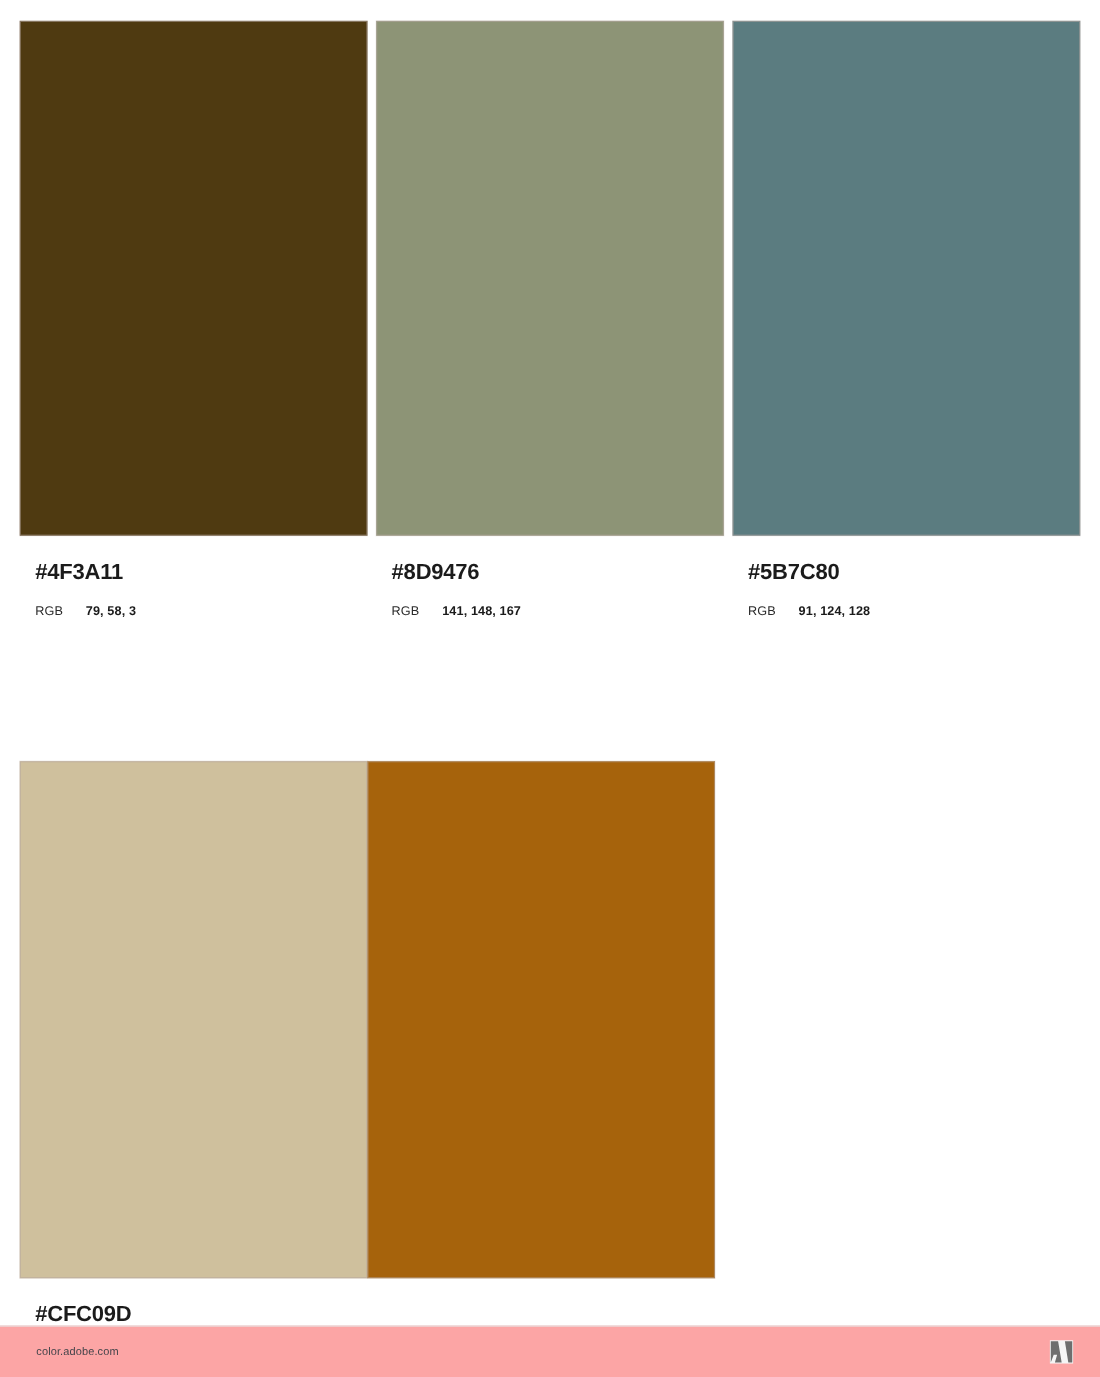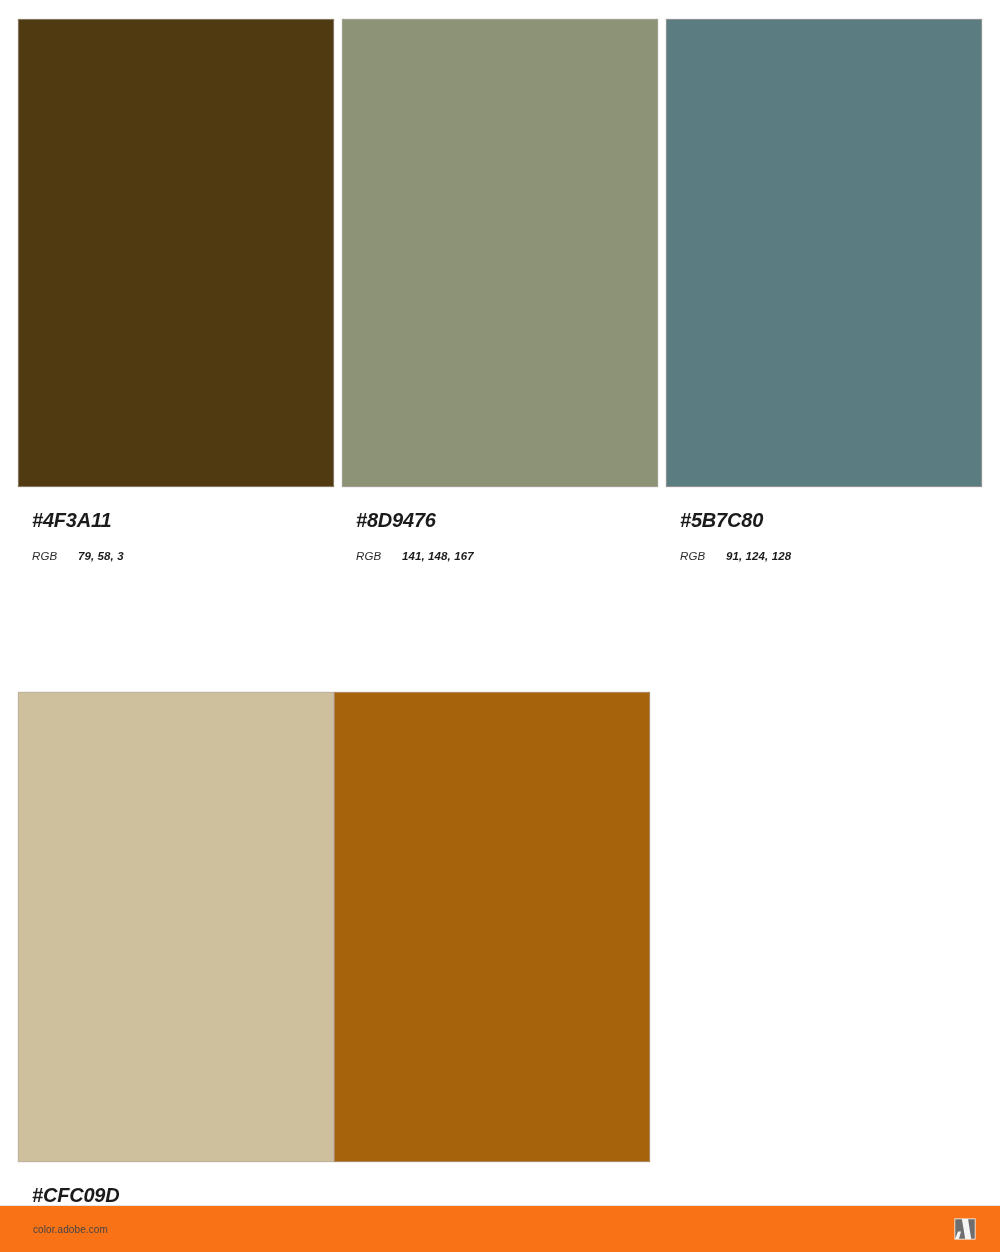--- a/index.html
+++ b/index.html
@@ -13,21 +13,20 @@
     position:relative;
     width:1000px; height:1252px;
     background:#ffffff;
   }
 
   
   .grid {
     position:absolute;
     left:18px; top:19px;
     width:964px;
-    font-style:italic;
   }
   .row { display:flex; }
   .row.row-top { gap:8px; }
   .row.row-bottom { gap:0; margin-top:129px; }
 
   .cell { position:relative; }
   .cell.w-third { width:316px; }
 
   .chip {
     width:100%;
@@ -148,21 +147,21 @@
       </div>
 
       <div class="cell w-third">
         <div class="chip" style="background: rgb(166, 99, 12);"></div>
       </div>
 
     </div>
 
   </div>
 
-  <div class="footer" style="background: #f97316;">
+  <div class="footer" style="background: #fca5a5;">
     <span class="footer-url">color.adobe.com</span>
     <span>
       <svg class="adobe-logo" viewBox="0 0 32 32" aria-hidden="true">
         <rect x="3" y="3" width="26" height="26" fill="#f5f5f5"></rect>
         <path d="M4 4 h8.2 L16.2 28 H8.6 L11.1 19.2 H7.3 L4 28 Z" fill="#6E6E6E"></path>
         <path d="M28 4 h-8.2 L23.6 28 H28 Z" fill="#6E6E6E"></path>
       </svg>
     </span>
   </div>
 

